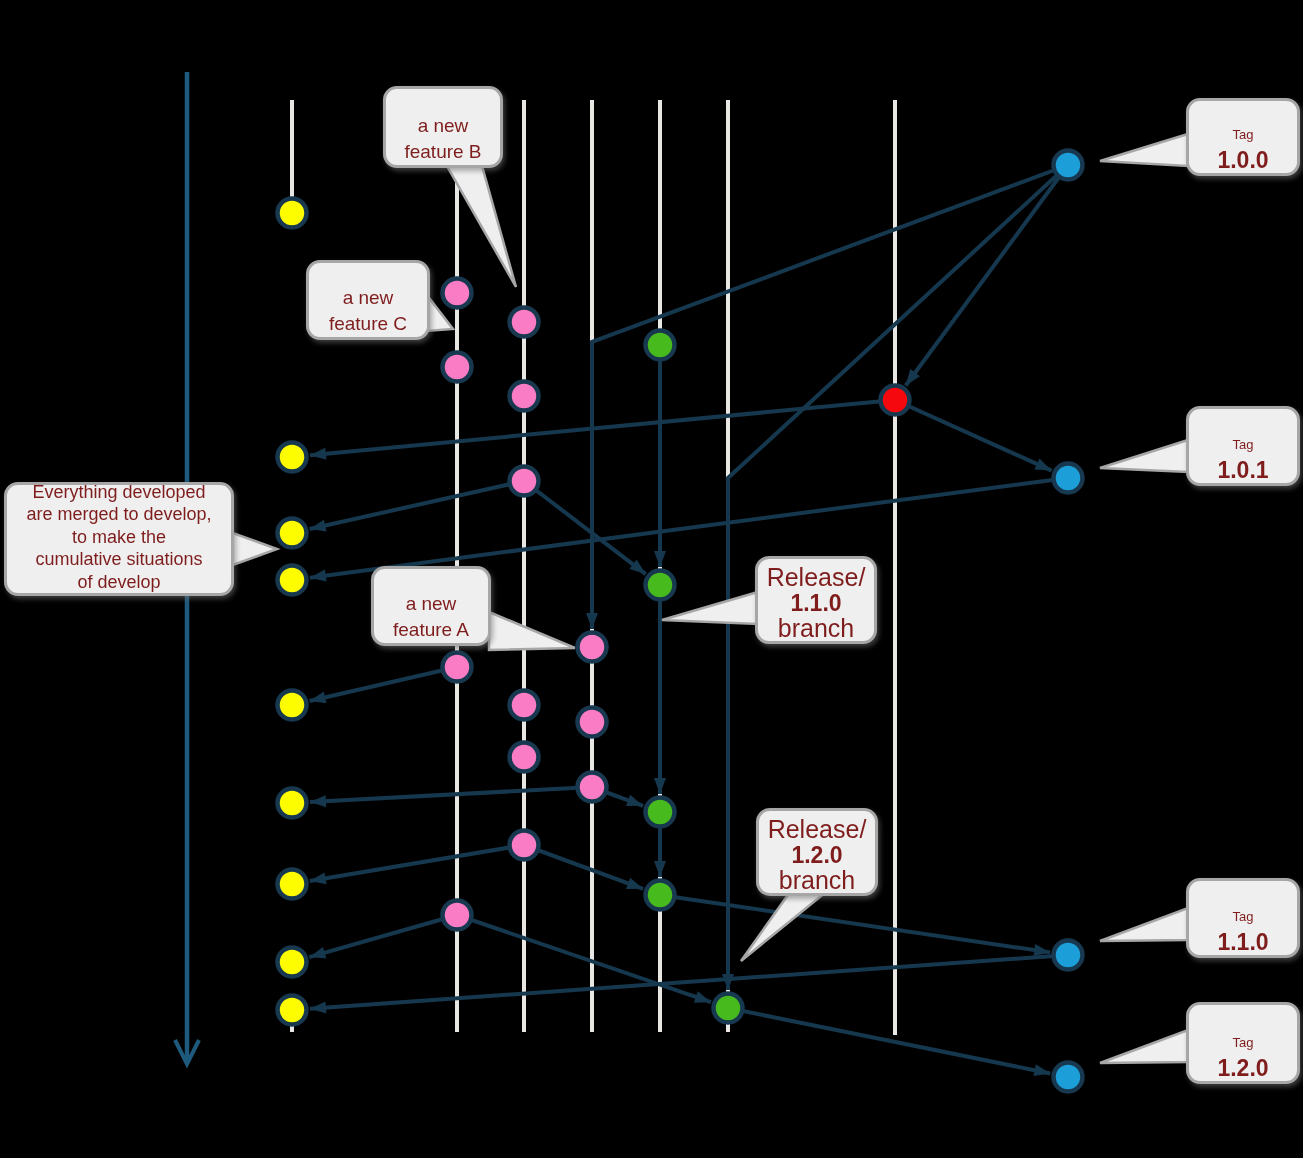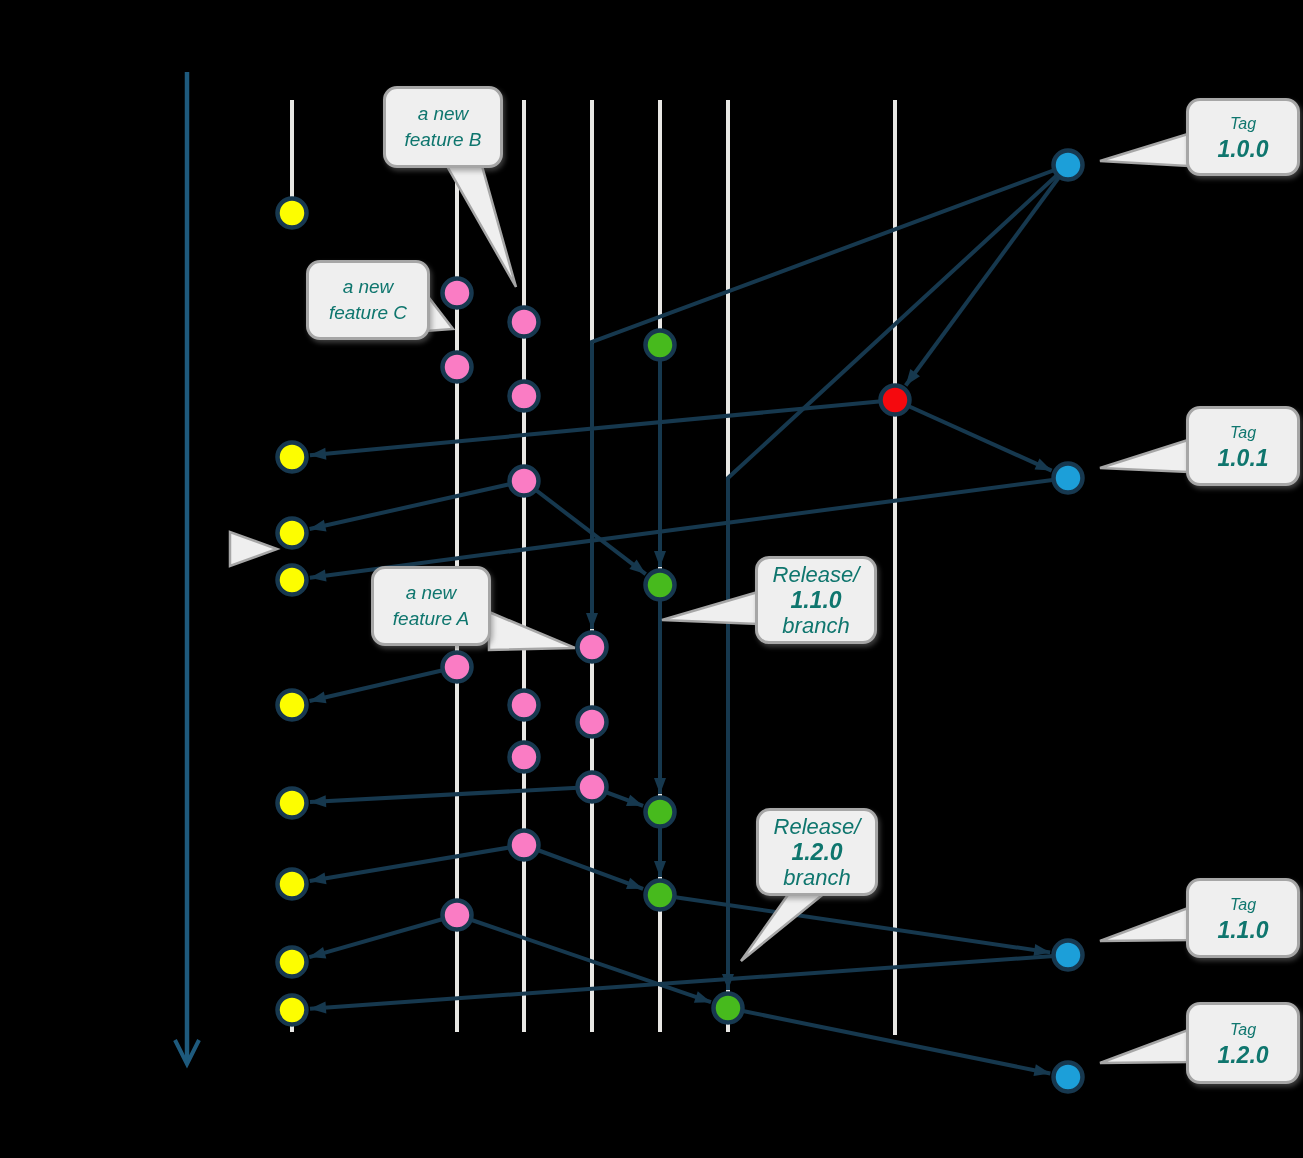--- a/index.html
+++ b/index.html
@@ -5,33 +5,32 @@
   html,body{margin:0;padding:0;background:#000;}
   body{width:1303px;height:1158px;position:relative;overflow:hidden;
        font-family:"Liberation Sans", sans-serif;}
   #stage{position:absolute;left:0;top:0;width:1303px;height:1158px;}
   #gitsvg{position:absolute;left:0;top:0;}
   .callout{
     position:absolute;
     background:#EFEFEF;
     border:3px solid #A6A6A6;
     border-radius:14px;
-    color:#0f766e;
-    display:flex;flex-direction:column;align-items:center;justify-content:center;
+    color:#7f1d1d;
+    display:flex;flex-direction:column;align-items:center;justify-content:flex-end;
     text-align:center;
     box-shadow:2px 3px 5px rgba(110,110,110,0.55);
     box-sizing:border-box;
     z-index:5;
-    font-style:italic;
   }
   .co-text{white-space:pre-line;font-size:19px;line-height:26px;}
   .co-note{white-space:pre-line;font-size:18px;line-height:22.5px;}
-  .co-label{font-size:16px;line-height:24px;}
+  .co-label{font-size:13px;line-height:24px;}
   .co-version{font-size:23px;line-height:26px;font-weight:bold;}
-  .co-line{font-size:22px;line-height:25px;}
+  .co-line{font-size:25px;line-height:25px;}
 </style>
 </head>
 <body>
 
 <div id="stage">
   <svg id="gitsvg" width="1303" height="1158">
       <defs>
         <marker id="ah" viewBox="0 0 18 14" refX="17" refY="7" markerWidth="18" markerHeight="14" orient="auto" markerUnits="userSpaceOnUse">
           <path d="M1,1 L17,7 L1,13 Z" fill="#16384E"></path>
         </marker>
@@ -114,20 +113,27 @@
   <div class="callout" style="left:383px;top:86px;width:120px;height:82px;">
     <div class="co-text">a new
 feature B</div>
   </div>
 
   <div class="callout" style="left:306px;top:260px;width:124px;height:80px;">
     <div class="co-text">a new
 feature C</div>
   </div>
 
+  <div class="callout" style="left:4px;top:482px;width:230px;height:114px;">
+    <div class="co-note">Everything developed
+are merged to develop,
+to make the
+cumulative situations
+of develop</div>
+  </div>
 
   <div class="callout" style="left:371px;top:566px;width:120px;height:80px;">
     <div class="co-text">a new
 feature A</div>
   </div>
 
   <div class="callout" style="left:755px;top:556px;width:122px;height:88px;">
     <div class="co-line">Release/</div>
     <div class="co-version">1.1.0</div>
     <div class="co-line">branch</div>

